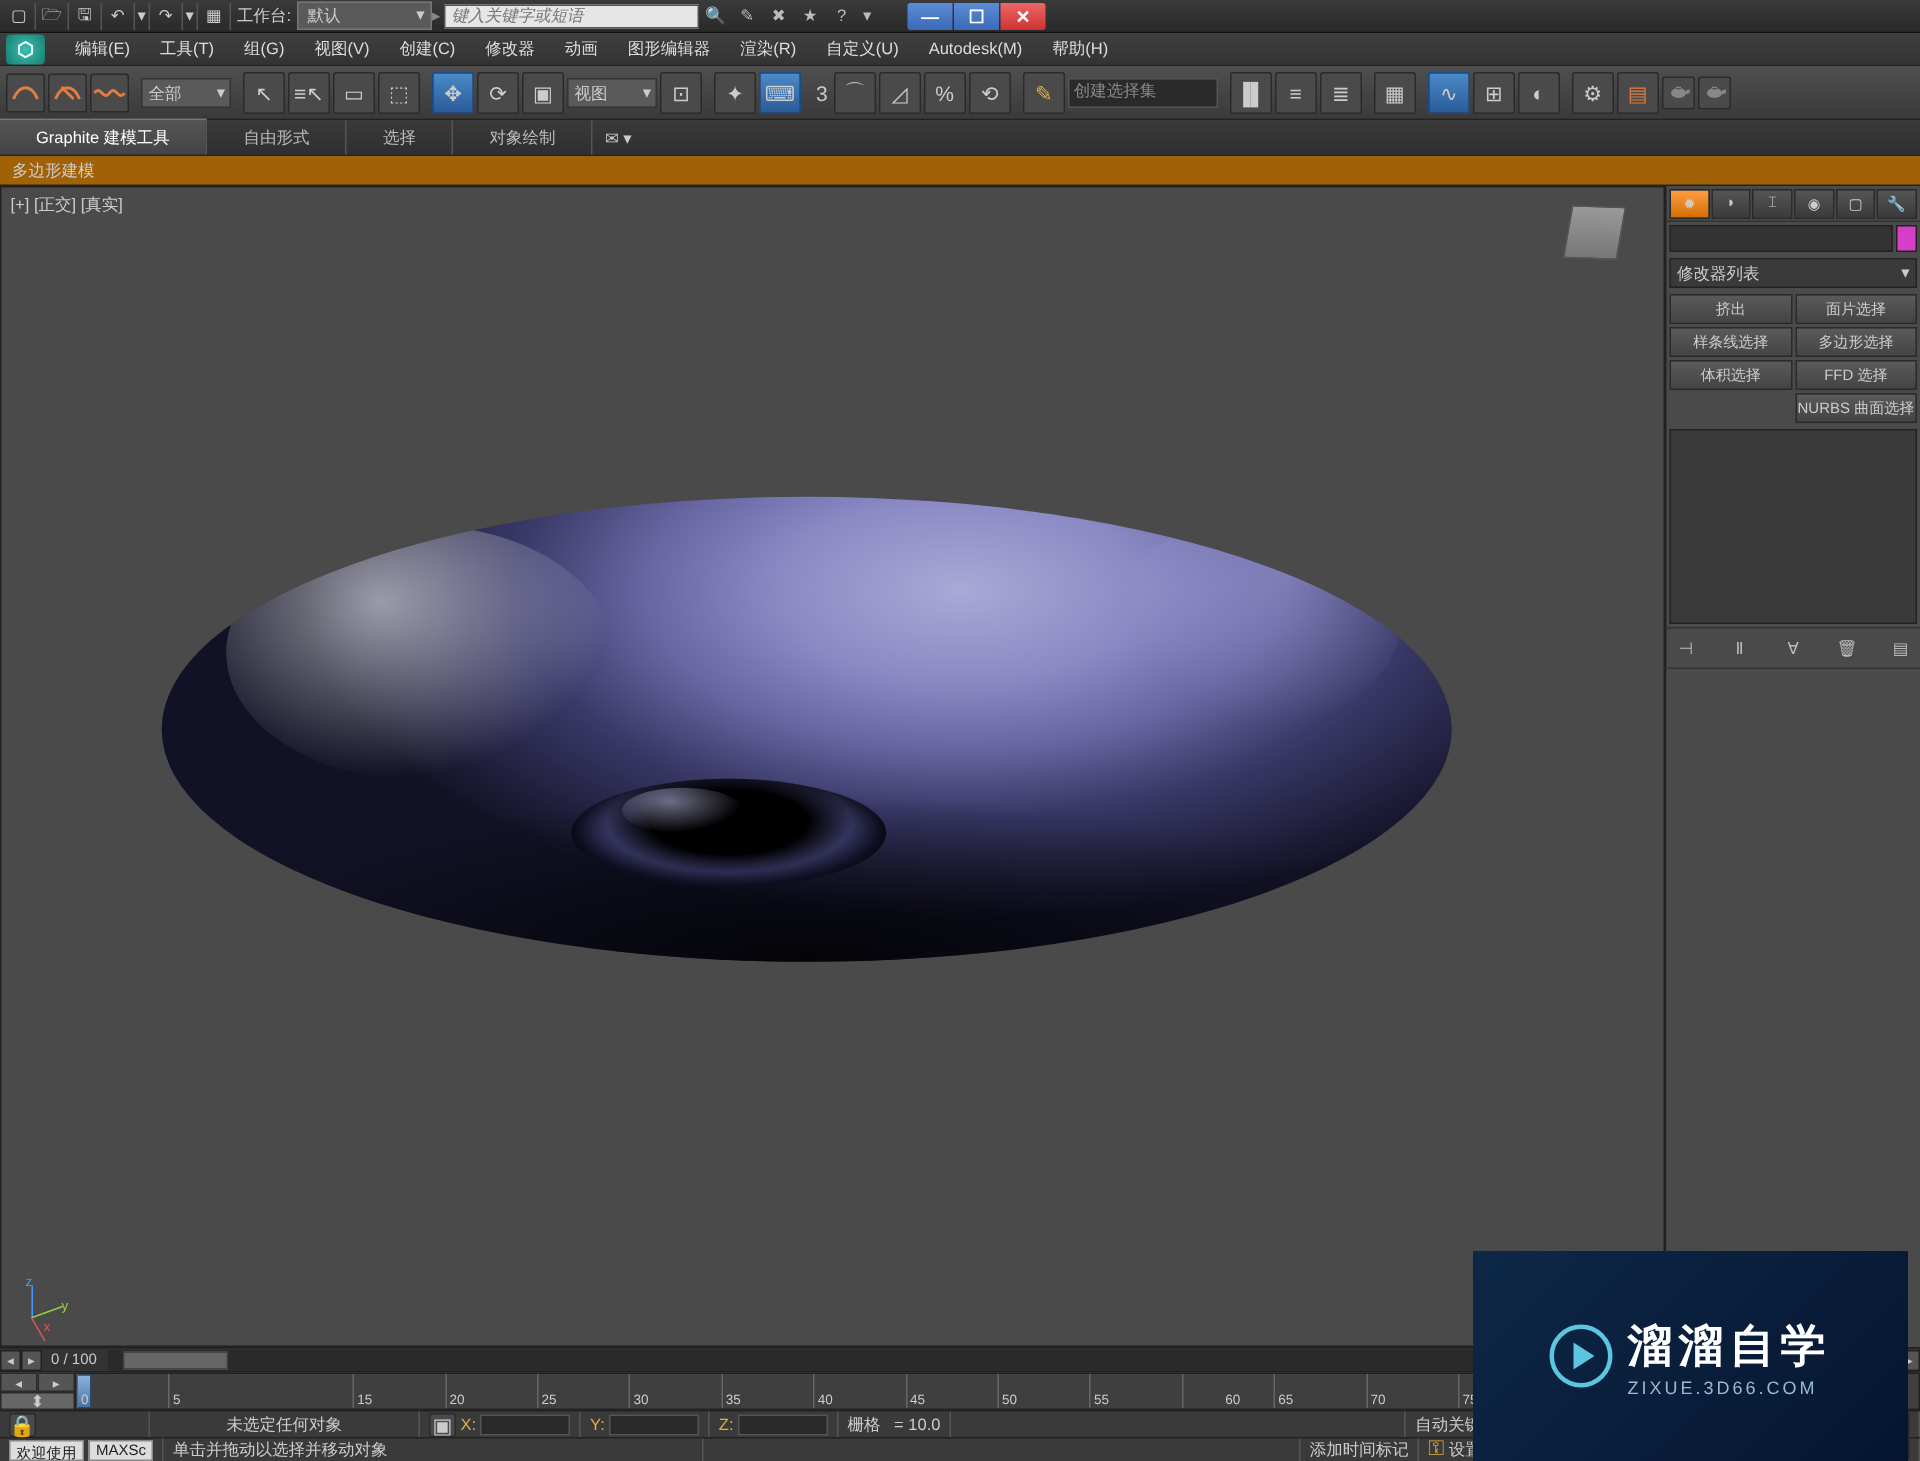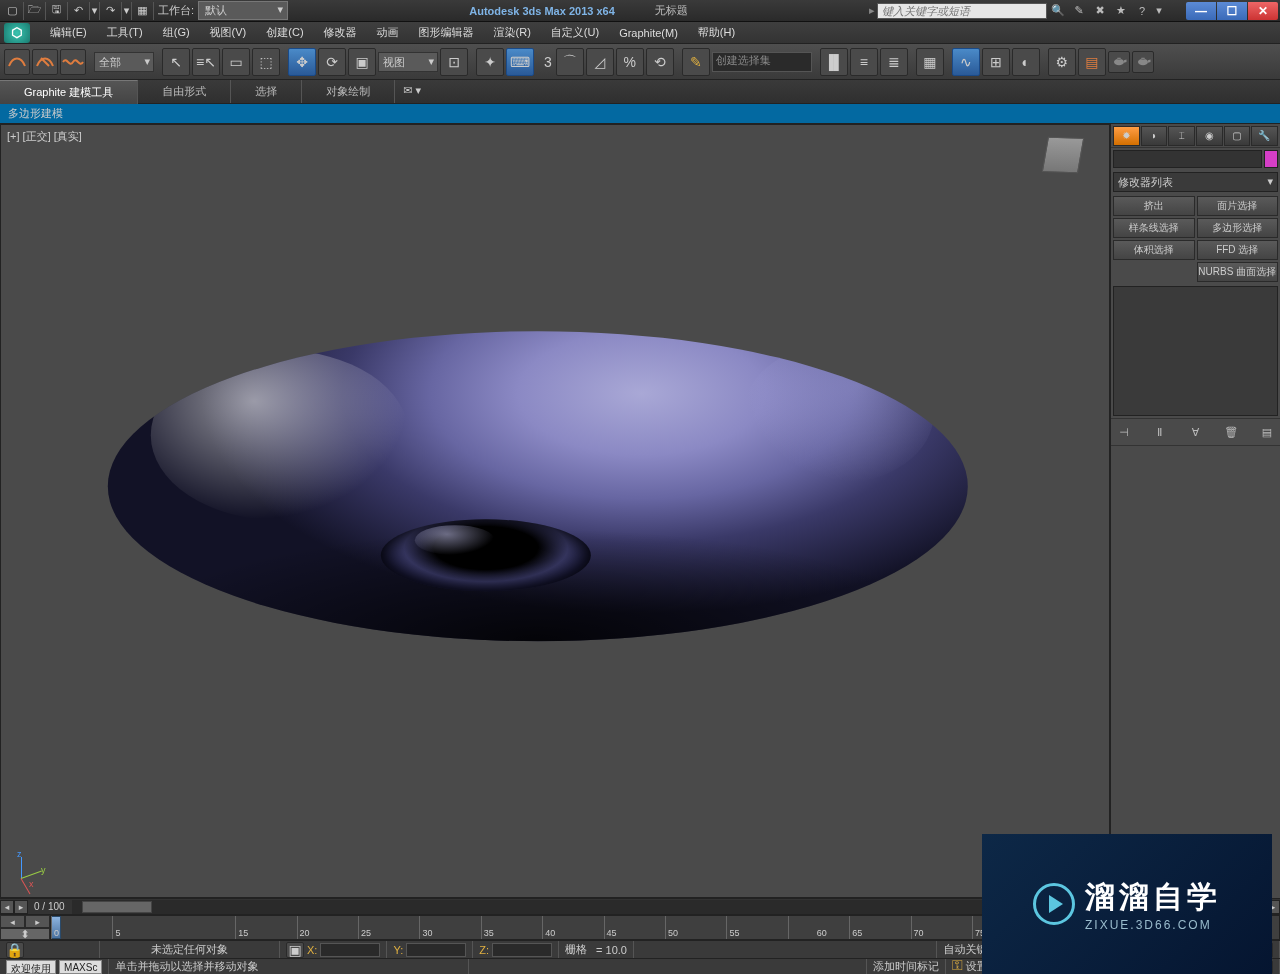--- a/index.html
+++ b/index.html
@@ -35,26 +35,26 @@
 .tool-btn.blue { background: linear-gradient(#4a8ac8,#2a5a98); border-color: #1a4a88; }
 .tool-sep { width: 4px; }
 .tool-sel { background: #5a5a5a; border: 1px solid #333; padding: 2px 4px; height: 20px; min-width: 60px; position: relative; }
 .tool-sel::after { content: "▾"; position: absolute; right: 3px; top: 2px; color:#ccc; }
 .tool-input { background: #2a2a2a; border: 1px solid #555; height: 20px; min-width: 100px; padding: 0 3px; color:#ccc; }
 .sweep { width: 26px; height: 26px; color:#e07d3f; }
 .sweep svg { width: 100%; height: 100%; }
 .teapot { width: 22px; height: 22px; }
 
 
-.ribbon { height: 24px; background: linear-gradient(#3a3a3a,#2f2f2f); display: flex; align-items: flex-start; border-bottom: 1px solid #222; }
+.ribbon { height: 24px; background: linear-gradient(#3a3a3a,#2f2f2f); display: flex; align-items: flex-end; border-bottom: 1px solid #222; }
 .ribbon-tab { padding: 4px 24px; color: #bbb; cursor: pointer; border-right: 1px solid #555; display:flex; align-items:center; }
 .ribbon-tab.active { background: linear-gradient(#555,#444); color: #fff; border-top:1px solid #777; }
 .ribbon-drop { padding: 4px 8px; display:flex; align-items:center; }
 
-.ribbon2 { height: 20px; background: #0369a1; border-bottom: 1px solid #222; padding: 2px 8px; color:#ccc; display:flex; align-items:center; }
+.ribbon2 { height: 20px; background: #a16207; border-bottom: 1px solid #222; padding: 2px 8px; color:#ccc; display:flex; align-items:center; }
 
 
 .main-area { display: flex; height: calc(974px - 22px - 22px - 36px - 24px - 20px - 16px - 26px - 16px - 18px); }
 .viewport-wrap { flex: 1; background: #4a4a4a; position: relative; border: 1px solid #222; overflow:hidden; }
 .vp-label { position: absolute; top: 4px; left: 6px; color: #ccc; font-size: 11px; }
 .vp-cube { position: absolute; top: 12px; right: 20px; width: 44px; height: 44px; }
 .vp-cube .cube { width: 36px; height: 36px; background: linear-gradient(#999,#777); transform: rotate(10deg) skewY(-8deg); border:1px solid #555; }
 .vp-axis { position: absolute; bottom: 18px; left: 14px; width: 28px; height: 28px; }
 .vp-axis .z { position:absolute; bottom:0; left:6px; width:1px; height:22px; background:#49f; } .vp-axis .zl{position:absolute;top:-2px;left:2px;color:#49f;font-size:9px;}
 .vp-axis .y { position:absolute; bottom:0; left:6px; width:22px; height:1px; background:#9c4; transform-origin:left; transform:rotate(-20deg);} .vp-axis .yl{position:absolute;bottom:4px;left:26px;color:#9c4;font-size:9px;}
@@ -133,24 +133,20 @@
     <div class="tb-btn">🗁</div>
     <div class="tb-btn">🖫</div>
     <div class="tb-btn">↶</div>
     <div class="tb-btn" style="width:10px;">▾</div>
     <div class="tb-btn">↷</div>
     <div class="tb-btn" style="width:10px;">▾</div>
     <div class="tb-btn">▦</div>
   </div>
   <span class="tb-ws-label">工作台:</span>
   <div class="tb-ws-sel"><span>默认</span></div>
-  <div class="tb-title-area">
-    <span class="tb-app">Autodesk 3ds Max  2013 x64</span>
-    <span class="tb-doc">无标题</span>
-  </div>
   <div style="width:8px; display:flex; align-items:center; color:#888;">▸</div>
   <input class="tb-search" placeholder="键入关键字或短语" style="">
   <div class="tb-right-icons">
     <div class="tb-ricon">🔍</div>
     <div class="tb-ricon">✎</div>
     <div class="tb-ricon">✖</div>
     <div class="tb-ricon">★</div>
     <div class="tb-ricon">?</div>
     <div class="tb-ricon" style="width:10px;">▾</div>
   </div>
@@ -167,21 +163,21 @@
   <div class="menu-item">编辑(E)</div>
   <div class="menu-item">工具(T)</div>
   <div class="menu-item">组(G)</div>
   <div class="menu-item">视图(V)</div>
   <div class="menu-item">创建(C)</div>
   <div class="menu-item">修改器</div>
   <div class="menu-item">动画</div>
   <div class="menu-item">图形编辑器</div>
   <div class="menu-item">渲染(R)</div>
   <div class="menu-item">自定义(U)</div>
-  <div class="menu-item">Graphite(M)</div>
+  <div class="menu-item">Autodesk(M)</div>
   <div class="menu-item">帮助(H)</div>
 </div>
 
 <div class="main-toolbar">
   <div class="tool-btn sweep">
       <svg viewBox="0 0 24 24">
         <path fill="none" stroke="#e07d3f" stroke-width="2" d="M4 16c4-10 12-10 16 0"></path>
       </svg>
     </div>
   <div class="tool-btn sweep">

